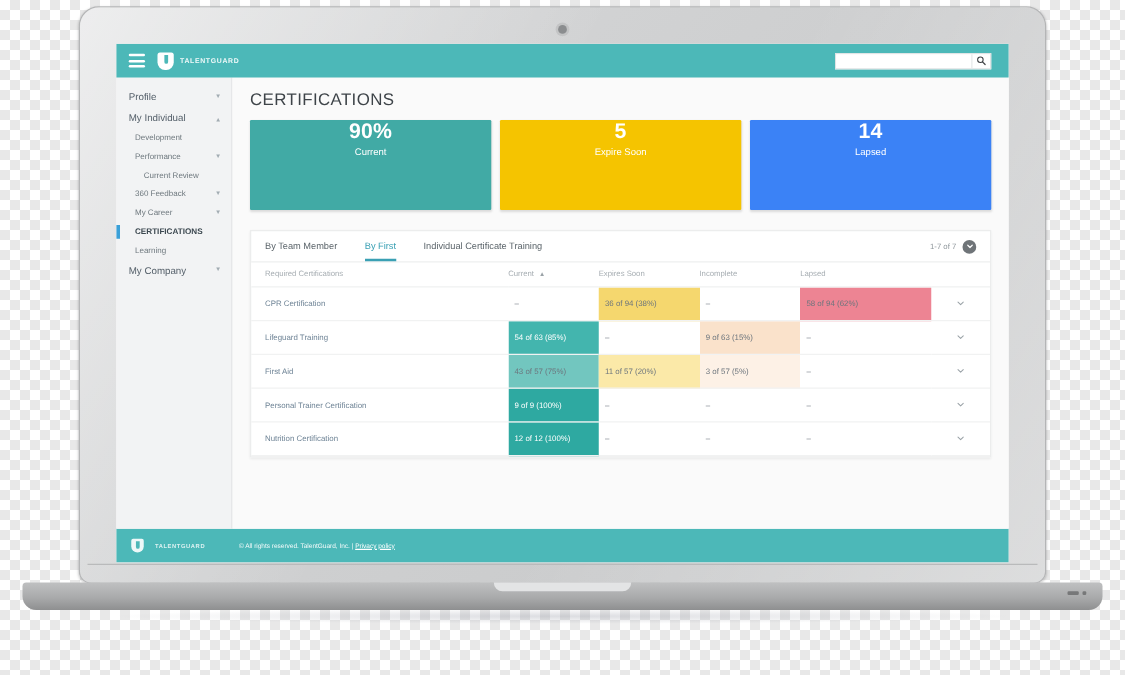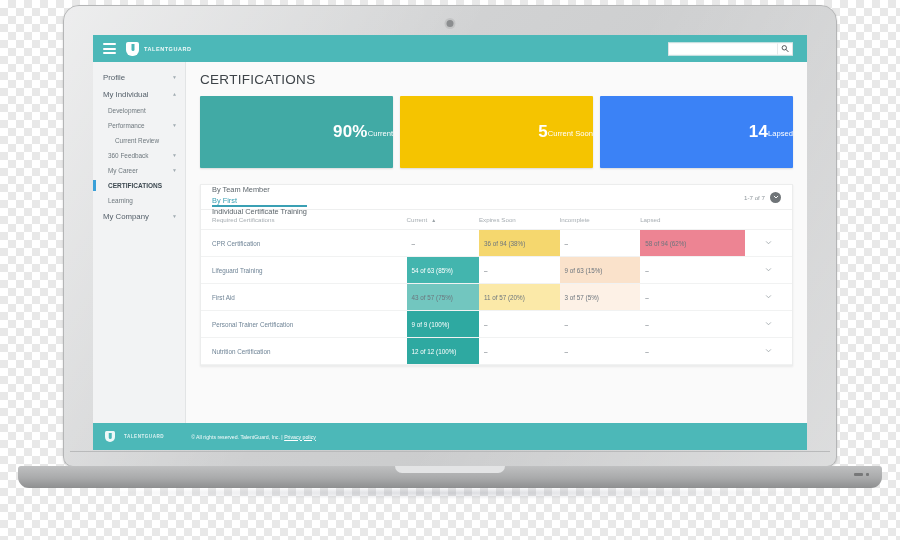--- a/index.html
+++ b/index.html
@@ -140,21 +140,21 @@
   #main { flex: 1; background: #fafafa; display: flex; flex-direction: column; }
   #page-title {
     font-size: 13.5px; color: #3e4449; letter-spacing: .3px;
     padding: 10px 0 9px 14px; background: #fafafa; font-weight: 400;
   }
 
   
   #kpis { display: flex; gap: 7px; padding: 0 14px 0 14px; }
   .kpi {
     flex: 1; height: 72px; border-radius: 1px;
-    display: flex; flex-direction: row; align-items: center; justify-content: flex-end;
+    display: flex; flex-direction: column; align-items: center; justify-content: flex-start;
     color: #fff; box-shadow: 0 1px 2px rgba(0,0,0,.13);
   }
   .kpi .val { font-size: 17px; font-weight: 700; line-height: 1.05; letter-spacing: .2px; }
   .kpi .cap { font-size: 7.6px; margin-top: 3px; }
 
   
   #table-card {
     margin: 16px 14px 0 14px; background: #fff;
     border: 1px solid #eceded; box-shadow: 0 1px 2px rgba(0,0,0,.07);
   }
@@ -294,31 +294,31 @@
       <main id="main">
         <h1 id="page-title">CERTIFICATIONS</h1>
 
         <div id="kpis">
             <div class="kpi" style="background: rgb(65, 170, 165);">
               <div class="val">90%</div>
               <div class="cap">Current</div>
             </div>
             <div class="kpi" style="background: rgb(245, 196, 0);">
               <div class="val">5</div>
-              <div class="cap">Current Soon</div>
+              <div class="cap">Expire Soon</div>
             </div>
             <div class="kpi" style="background: #3b82f6;">
               <div class="val">14</div>
               <div class="cap">Lapsed</div>
             </div>
           </div>
 
         <section id="table-card">
           <div id="tabs-bar">
-            <div id="tabs-group" style="display:flex;height:100%;flex-direction:column;">
+            <div id="tabs-group" style="display:flex;height:100%;">
                 <div class="tab">By Team Member</div>
                 <div class="tab active">By First</div>
                 <div class="tab">Individual Certificate Training</div>
               </div>
             <div id="pager">
               <span id="pager-text">1-7 of 7</span>
               <div id="pager-btn">
                 <svg width="6" height="6" viewBox="0 0 12 12">
                   <path d="M2.4 4.4 L6 8 L9.6 4.4" fill="none" stroke="#fff" stroke-width="1.9" stroke-linecap="round" stroke-linejoin="round"></path>
                 </svg>

